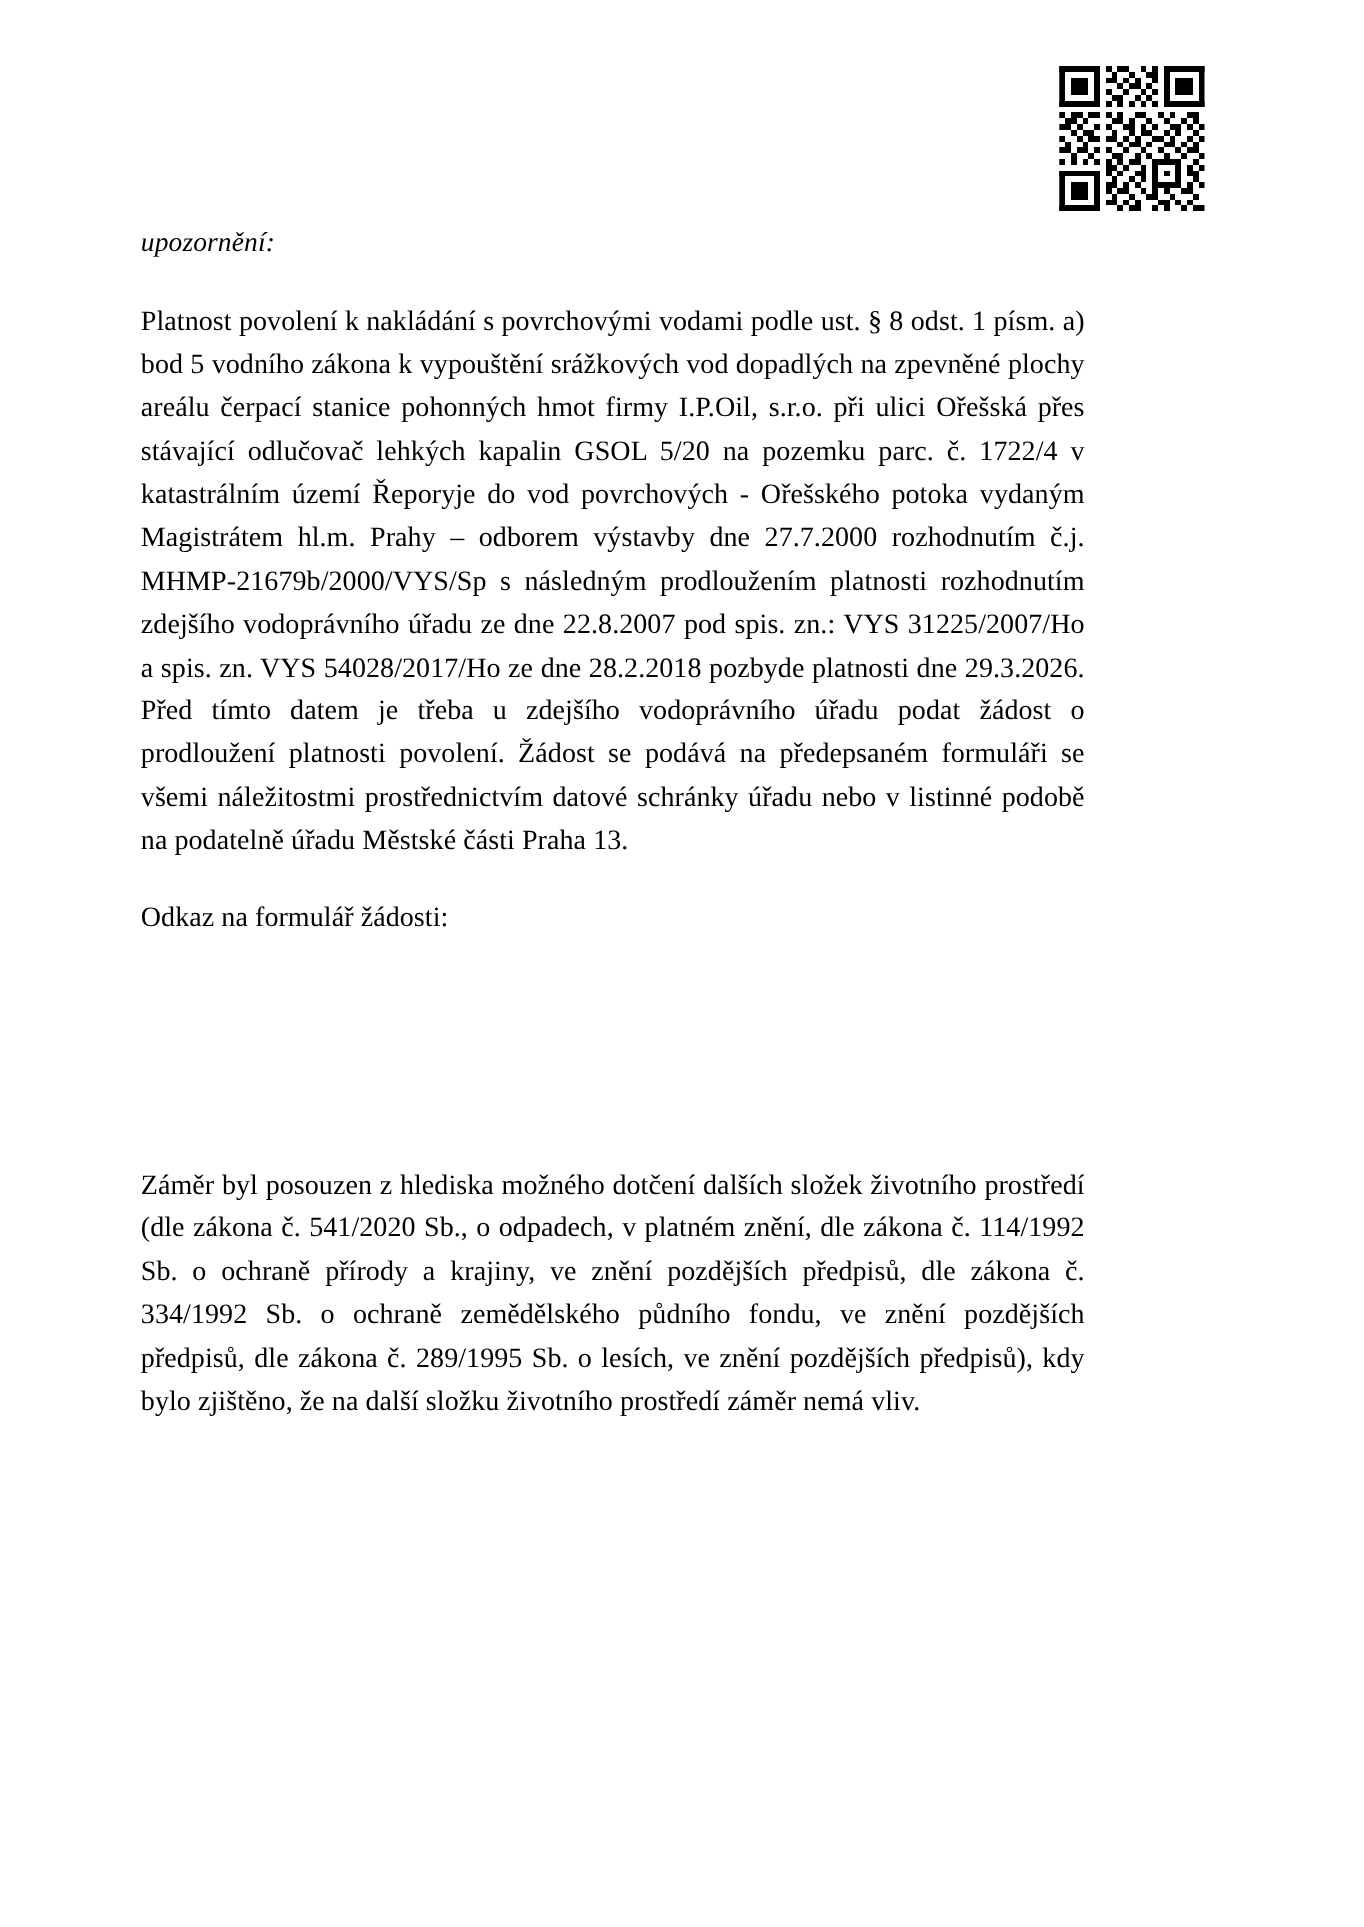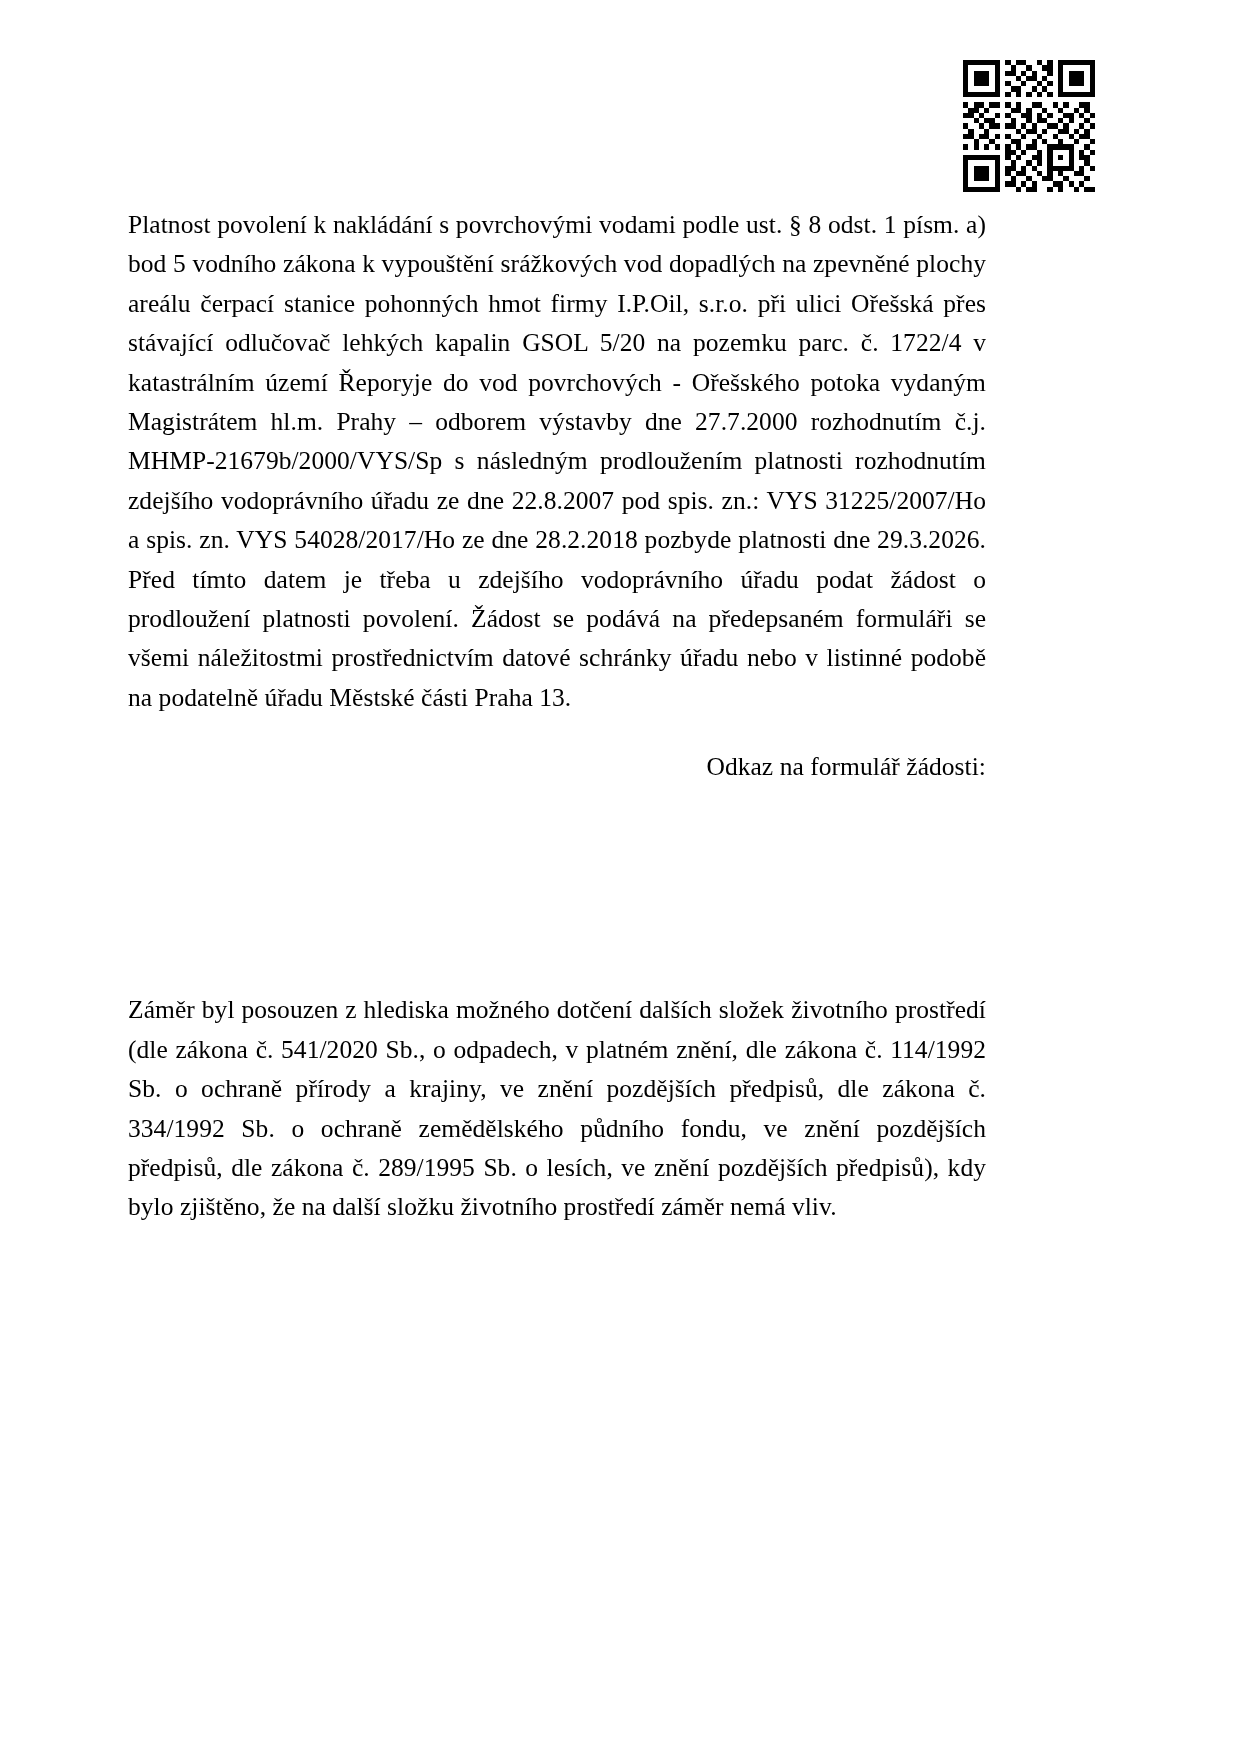--- a/index.html
+++ b/index.html
@@ -53,21 +53,21 @@
     margin: 0;
     font-size: 25.5px;
     line-height: 1.545;
     text-align: justify;
     text-justify: inter-word;
     hyphens: none;
     letter-spacing: 0.05px;
   }
 
   p.body-text.last-left {
-    text-align: right;
+    text-align: left;
   }
 
   .gap-para  { height: 30px; }
   .gap-link  { height: 32px; }
   .gap-block { height: 172px; }
 
   b.strong { font-weight: normal; }
 
   
   .footer {
@@ -280,20 +280,21 @@
         <rect x="16" y="24" width="1" height="1"></rect>
           <rect x="18" y="24" width="1" height="1"></rect>
         <rect x="21" y="24" width="1" height="1"></rect>
           <rect x="23" y="24" width="2" height="1"></rect>
       </g>
     </svg>
   </div>
 
   <div class="content">
 
+    <div class="note-heading">upozornění:</div>
 
     <p class="body-text"><span>Platnost povolení k nakládání s povrchovými vodami podle ust. § 8 odst. 1 písm. a) bod 5 vodního zákona k vypouštění srážkových vod dopadlých na zpevněné plochy areálu čerpací stanice pohonných hmot  firmy I.P.Oil, s.r.o. při ulici Ořešská  přes stávající odlučovač lehkých kapalin GSOL 5/20 na pozemku parc. č. 1722/4  v katastrálním území Řeporyje do vod povrchových - Ořešského potoka vydaným Magistrátem hl.m. Prahy – odborem výstavby dne 27.7.2000 rozhodnutím č.j.   MHMP-21679b/2000/VYS/Sp  s následným prodloužením platnosti rozhodnutím zdejšího vodoprávního úřadu ze dne 22.8.2007 pod spis. zn.: VYS 31225/2007/Ho a spis. zn. VYS 54028/2017/Ho ze dne 28.2.2018 pozbyde platnosti  dne </span><b class="strong">29.3.2026</b><span>. Před tímto datem je třeba u zdejšího vodoprávního úřadu podat žádost o prodloužení platnosti povolení. Žádost se podává na předepsaném formuláři se všemi náležitostmi prostřednictvím datové schránky úřadu nebo v listinné podobě na podatelně úřadu Městské části Praha 13.</span></p>
 
     <div class="gap-para"></div>
 
     <p class="body-text last-left">Odkaz na formulář žádosti:</p>
 
     <div class="gap-link"></div>
 
 

